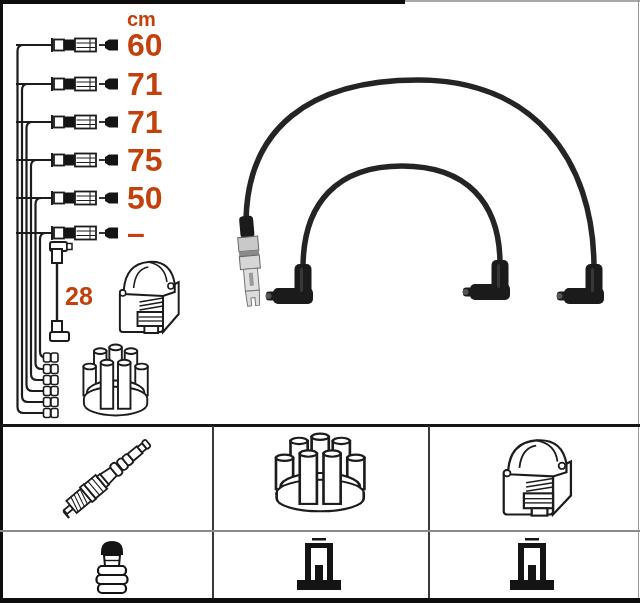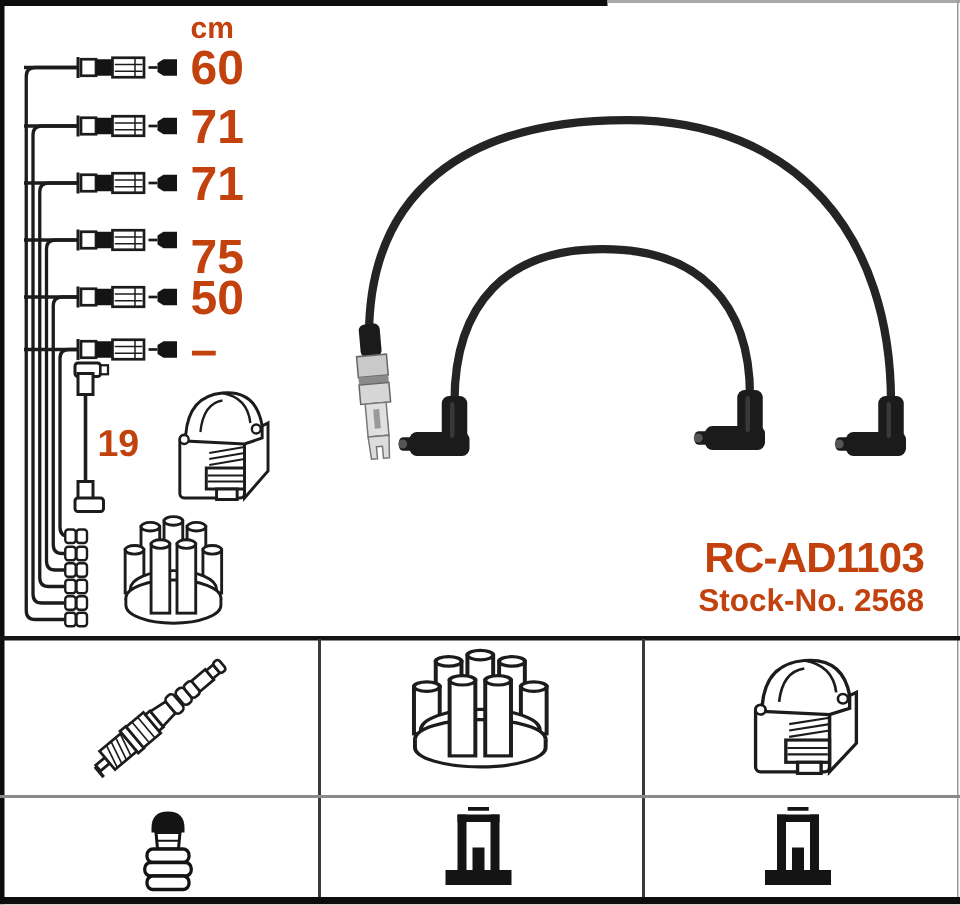--- a/index.html
+++ b/index.html
@@ -190,28 +190,26 @@
       <use href="#elbow-boot" transform="translate(303,266)"></use>
       <use href="#elbow-boot" transform="translate(500,262)"></use>
     </g>
   </svg>
 
   <div class="txt" style="left:127px;top:8px;font-size:20px;">cm</div>
 
   <div class="txt len" style="top:30px;">60</div>
   <div class="txt len" style="top:69px;">71</div>
   <div class="txt len" style="top:107px;">71</div>
-  <div class="txt len" style="top:156px;">75</div>
+  <div class="txt len" style="top:145px;">75</div>
   <div class="txt len" style="top:183px;">50</div>
   <div class="txt len" style="top:218px;">–</div>
 
-  <div class="txt" style="left:65px;top:282px;font-size:25px;">19</div>
-
-  <div class="txt" style="right:24px;top:356px;font-size:28px;letter-spacing:-0.5px;">RC-AD1103</div>
-  <div class="txt" style="right:24px;top:389px;font-size:21px;">Stock-No. 2568</div>
+  <div class="txt" style="left:65px;top:282px;font-size:25px;">28</div>
+
 
   <svg class="abs" style="left:0;top:424px" width="640" height="179" viewBox="0 0 640 179">
 
     <g transform="translate(106,54) rotate(-40) translate(-56,0)">
       <use href="#spark-plug"></use>
     </g>
     <use href="#dist-cap" transform="translate(274,8) scale(1.32,1.05)"></use>
     <use href="#ign-coil" transform="translate(497,10) scale(1.12,1.06)"></use>
 
     <use href="#sae-term" transform="translate(92,114)"></use>

